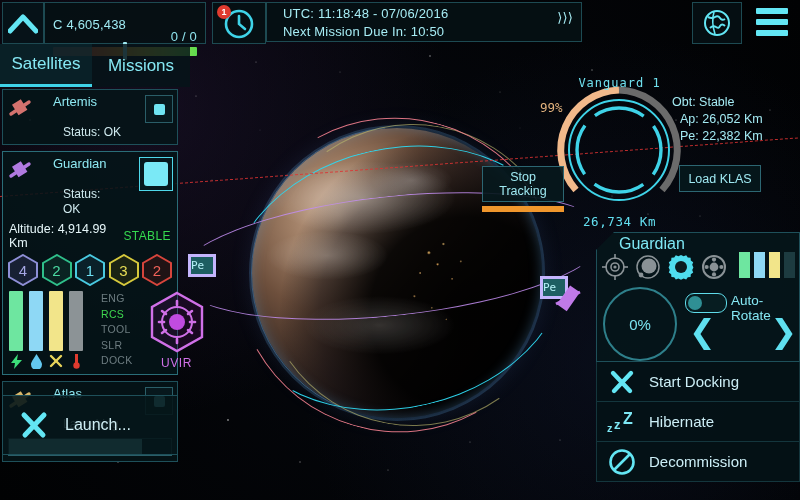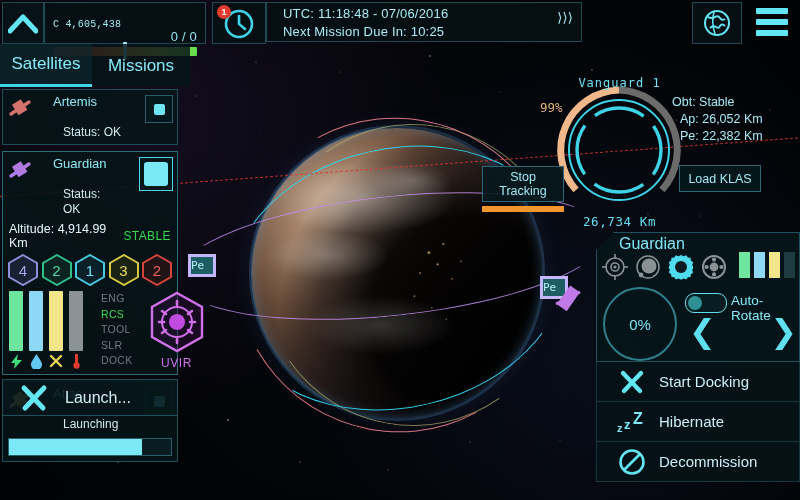--- a/index.html
+++ b/index.html
@@ -65,21 +65,21 @@
      border-top:1.4px dashed #d33; transform:rotate(-4.2deg);transform-origin:0 0;opacity:.85;}
 
   
   .topbar{position:absolute;left:0;top:0;width:800px;height:44px;}
   .tb-home{position:absolute;left:2px;top:2px;width:40px;height:40px;
      background:rgba(6,20,26,.9);border:1px solid #1d4a52;display:flex;align-items:center;justify-content:center;}
   .tb-credits{position:absolute;left:44px;top:2px;width:160px;height:40px;
      background:rgba(5,16,20,.92);border:1px solid #1d4a52;}
   .cred-row{display:flex;justify-content:space-between;align-items:center;
      padding:2px 8px 0 8px;font-size:14px;color:#9feaf2;letter-spacing:.2px;}
-  .cred-num{font-size:10px;font-family:Liberation Mono, monospace;}
+  .cred-num{font-size:13px;}
   .cred-cap{font-size:13px;color:#8fe4ee;margin-top:24px;}
   .cred-bar{position:relative;margin:3px 8px 0 8px;height:9px;border-radius:1px;
      background:linear-gradient(90deg,#f0402e 0%,#f0512e 22%,#e8922c 45%,#d9c23a 62%,#a9d84a 80%,#5ddc4e 100%);}
   .cred-marker{position:absolute;left:50%;top:-5px;width:4px;height:18px;background:#9fe9f2;
      border-radius:1px;transform:translateX(-50%);}
   .tb-clock{position:absolute;left:212px;top:2px;width:52px;height:40px;
      background:rgba(5,16,20,.92);border:1px solid #1d4a52;display:flex;align-items:center;justify-content:center;}
   .clock-badge{position:absolute;left:4px;top:2px;width:14px;height:14px;border-radius:50%;
      background:#e03b2f;color:#fff;font-size:9px;line-height:14px;text-align:center;font-weight:bold;}
   .tb-mission{position:absolute;left:266px;top:2px;width:316px;height:40px;
@@ -131,21 +131,21 @@
   .barico{height:16px;display:flex;align-items:center;justify-content:center;font-size:13px;margin-top:2px;}
   .syslist{margin-left:2px;}
   .syslist div{font-size:10.5px;line-height:15.5px;color:#6d7c80;letter-spacing:.3px;}
   .syslist div.on{color:#3ed64f;}
   .uvir{margin-left:auto;margin-right:2px;text-align:center;}
   .uvir-lbl{font-size:12px;color:#d070e8;letter-spacing:.6px;margin-top:-1px;}
 
   .prog-outer{margin:2px 5px 5px 5px;height:16px;border:1px solid #2a5e68;background:rgba(10,30,34,.9);}
   .prog-inner{height:100%;background:#7ce8f6;}
 
-  .launch-btn{position:absolute;left:2px;top:379px;width:176px;height:37px;
+  .launch-btn{position:absolute;left:2px;top:395px;width:176px;height:60px;
      border:1px solid #1e505a;background:rgba(5,22,26,.9);display:flex;align-items:center;gap:16px;
      padding-left:16px;box-sizing:border-box;cursor:pointer;}
   .launch-lbl{font-size:16px;color:#cfeef4;}
 
   
   .vanguard{position:absolute;left:552px;top:78px;width:135px;height:135px;}
   .vg-title{position:absolute;left:0;top:-2px;width:135px;text-align:center;font-size:12px;
      color:#6fe0ee;letter-spacing:1px;font-family:"DejaVu Sans Mono",monospace;}
   .vg-pct{position:absolute;left:-12px;top:22px;font-size:12.5px;color:#e2b27d;
      font-family:"DejaVu Sans Mono",monospace;}
@@ -184,21 +184,21 @@
      border:2px solid #2e7f8a;display:flex;align-items:center;justify-content:center;
      font-size:15px;color:#7ae3f0;}
   .toggle{position:absolute;left:88px;top:12px;width:40px;height:18px;border-radius:9px;
      border:1.5px solid #5fdcea;background:rgba(8,30,34,.9);cursor:pointer;}
   .toggle i{position:absolute;left:2px;top:2px;width:14px;height:14px;border-radius:50%;background:#2f8f94;}
   .togg-lbl{position:absolute;left:134px;top:12px;font-size:13.5px;color:#86e8f4;}
   .arrows{position:absolute;left:92px;top:34px;width:108px;display:flex;justify-content:space-between;}
   .arrows div{font-size:32px;color:#5fe0f0;line-height:32px;cursor:pointer;}
 
   .rp-act{position:relative;height:40px;background:rgba(4,18,22,.95);border:1px solid #14363d;
-     border-top:none;display:flex;align-items:center;gap:12px;padding-left:20px;box-sizing:border-box;cursor:pointer;}
+     border-top:none;display:flex;align-items:center;gap:12px;padding-left:10px;box-sizing:border-box;cursor:pointer;}
   .rp-act .lbl{font-size:15px;color:#cceef6;}
   .rp-act .ic{width:30px;display:flex;align-items:center;justify-content:center;}
 
   .zzz{font-size:13px;color:#7de7f4;letter-spacing:-1px;}
 </style>
 </head>
 <body>
 
 <div id="root">
 
@@ -286,21 +286,21 @@
     <div class="tb-clock">
       <div class="clock-badge">1</div>
       <svg width="34" height="34" viewBox="0 0 34 34">
         <circle cx="17" cy="18" r="13" fill="none" stroke="#3fd3e8" stroke-width="2.6"></circle>
         <path d="M17 10 V18 L23 23" fill="none" stroke="#3fd3e8" stroke-width="2.6" stroke-linecap="round"></path>
       </svg>
     </div>
 
     <div class="tb-mission">
       <div>UTC: 11:18:48 - 07/06/2016</div>
-      <div>Next Mission Due In: 10:25</div>
+      <div>Next Mission Due In: 10:50</div>
       <div class="tb-ff">⟩⟩⟩</div>
     </div>
 
     <div class="tb-globe">
       <svg width="30" height="30" viewBox="0 0 30 30">
         <circle cx="15" cy="15" r="12" fill="none" stroke="#63e6f4" stroke-width="2"></circle>
         <path d="M6 9 q4 2 7 0 q3 -2 5 1 q2 3 5 1" fill="none" stroke="#63e6f4" stroke-width="2"></path>
         <path d="M8 20 q3 -3 6 -1 q3 2 4 -1 q2 -3 5 0" fill="none" stroke="#63e6f4" stroke-width="2"></path>
         <path d="M12 4 q-3 10 1 22" fill="none" stroke="#63e6f4" stroke-width="1.6"></path>
       </svg>

